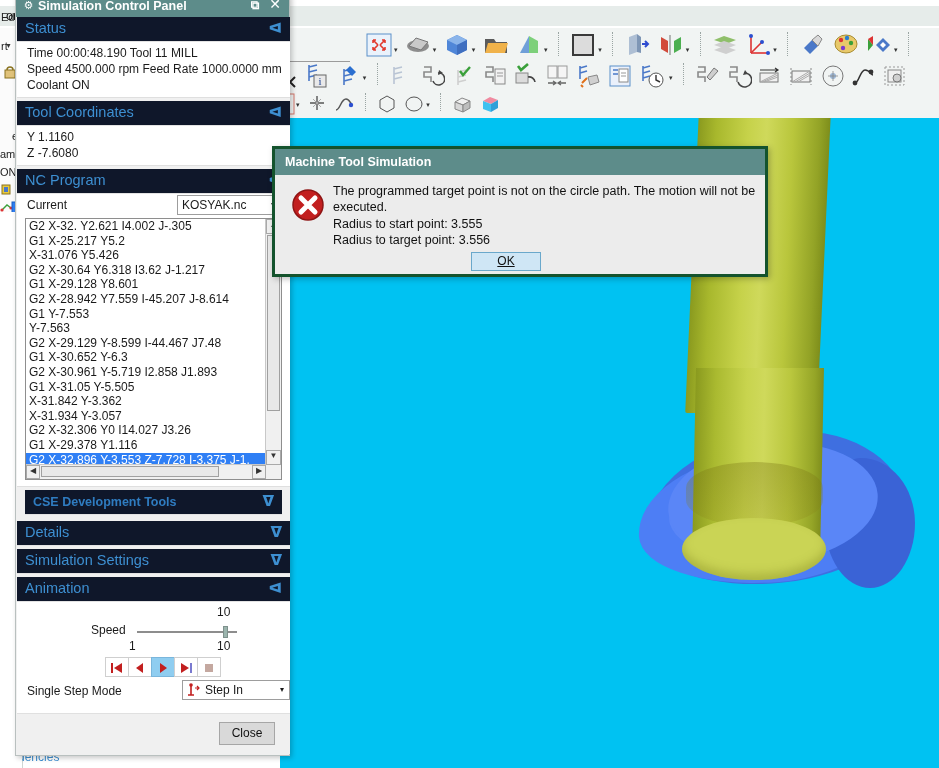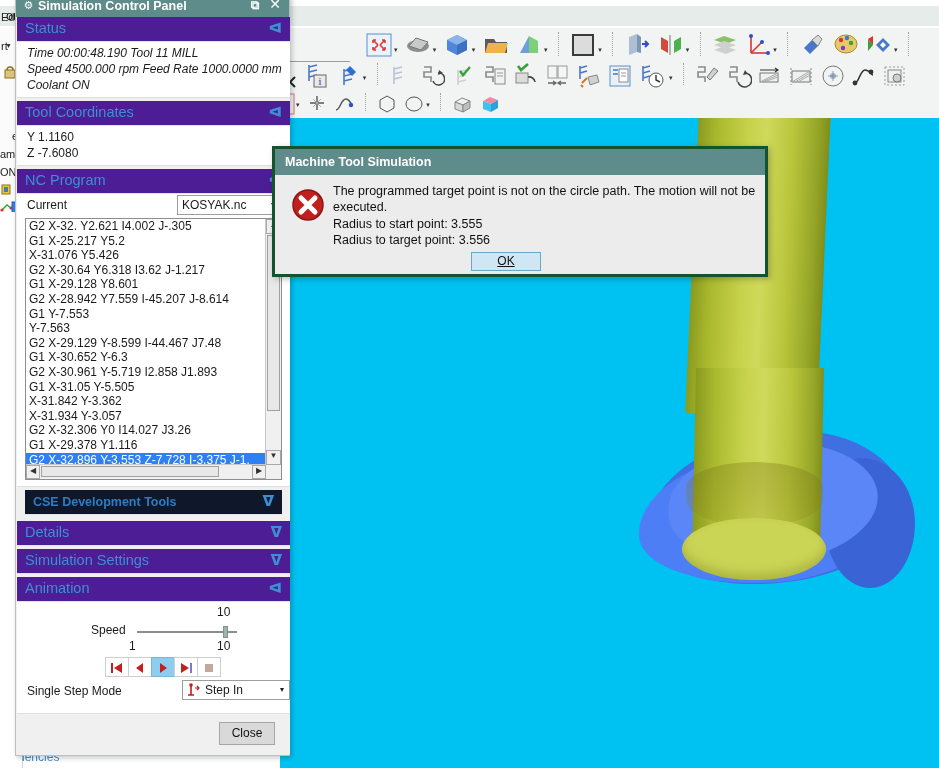--- a/index.html
+++ b/index.html
@@ -59,21 +59,21 @@
   #scp{left:15px;top:-6px;width:275px;height:762px;background:#f0f0f0;
        border:1px solid #b9c0bf;box-sizing:border-box;box-shadow:2px 2px 5px rgba(0,0,0,.22);}
   #scp-title{position:absolute;left:0;top:0;width:100%;height:22px;background:#5d8c8a;color:#fff;
        font-size:12.5px;font-weight:bold;line-height:22px;padding-left:22px;box-sizing:border-box;}
   #scp-ticon{position:absolute;left:6px;top:4px;width:13px;height:13px;color:#fff;font-size:11px;line-height:13px;text-align:center;}
   #scp-restore{position:absolute;right:26px;top:2px;width:16px;height:16px;color:#fff;font-size:12px;text-align:center;line-height:16px;}
   #scp-close{position:absolute;right:6px;top:2px;width:16px;height:16px;color:#fff;font-size:14px;text-align:center;line-height:15px;}
 
   #scp-body{position:absolute;left:1px;top:22px;width:273px;height:700px;background:#f0f0f0;overflow:hidden;}
 
-  .sec-head{position:relative;height:24px;background:#4c1d95;border-bottom:1px solid #e3e3e3;}
+  .sec-head{position:relative;height:24px;background:#0f172a;border-bottom:1px solid #e3e3e3;}
   .sec-head .t{position:absolute;left:8px;top:3px;font-size:14.5px;color:#3d8fd1;}
   .sec-head .t.bold{font-weight:bold;font-size:12.5px;top:5px;color:#2f7cc0;}
   .sec-head .chev{position:absolute;right:8px;top:2px;font-size:15px;color:#3d8fd1;font-weight:bold;}
   .sec-head.sub{background:#0f172a;}
   .sec-body{background:#fff;border-bottom:1px solid #dfdfdf;}
   .kv{font-size:12px;color:#1b1b1b;padding:1px 0 1px 10px;white-space:nowrap;}
 
   
   #nc-current-row{position:relative;height:24px;background:#fff;}
   #nc-current-row .lbl{position:absolute;left:10px;top:4px;font-size:12px;}
@@ -534,21 +534,21 @@
     <span id="scp-restore">⧉</span>
     <span id="scp-close">✕</span>
   </div>
 
   <div id="scp-body">
 
     <div class="sec-head">
       <span class="t">Status</span>
       <span class="chev">ᐊ</span>
     </div>
-    <div class="sec-body" style="padding:3px 8px 4px 0;font-style:italic;">
+    <div class="sec-body" style="padding:3px 8px 4px 0;">
       <div class="kv">Time 00:00:48.190   Tool 11   MILL</div>
       <div class="kv">Speed 4500.000 rpm Feed Rate 1000.0000 mm</div>
       <div class="kv">Coolant ON</div>
     </div>
 
     <div class="sec-head" style="margin-top:3px;">
       <span class="t">Tool Coordinates</span>
       <span class="chev">ᐊ</span>
     </div>
     <div class="sec-body" style="padding:3px 0 4px 0;">

